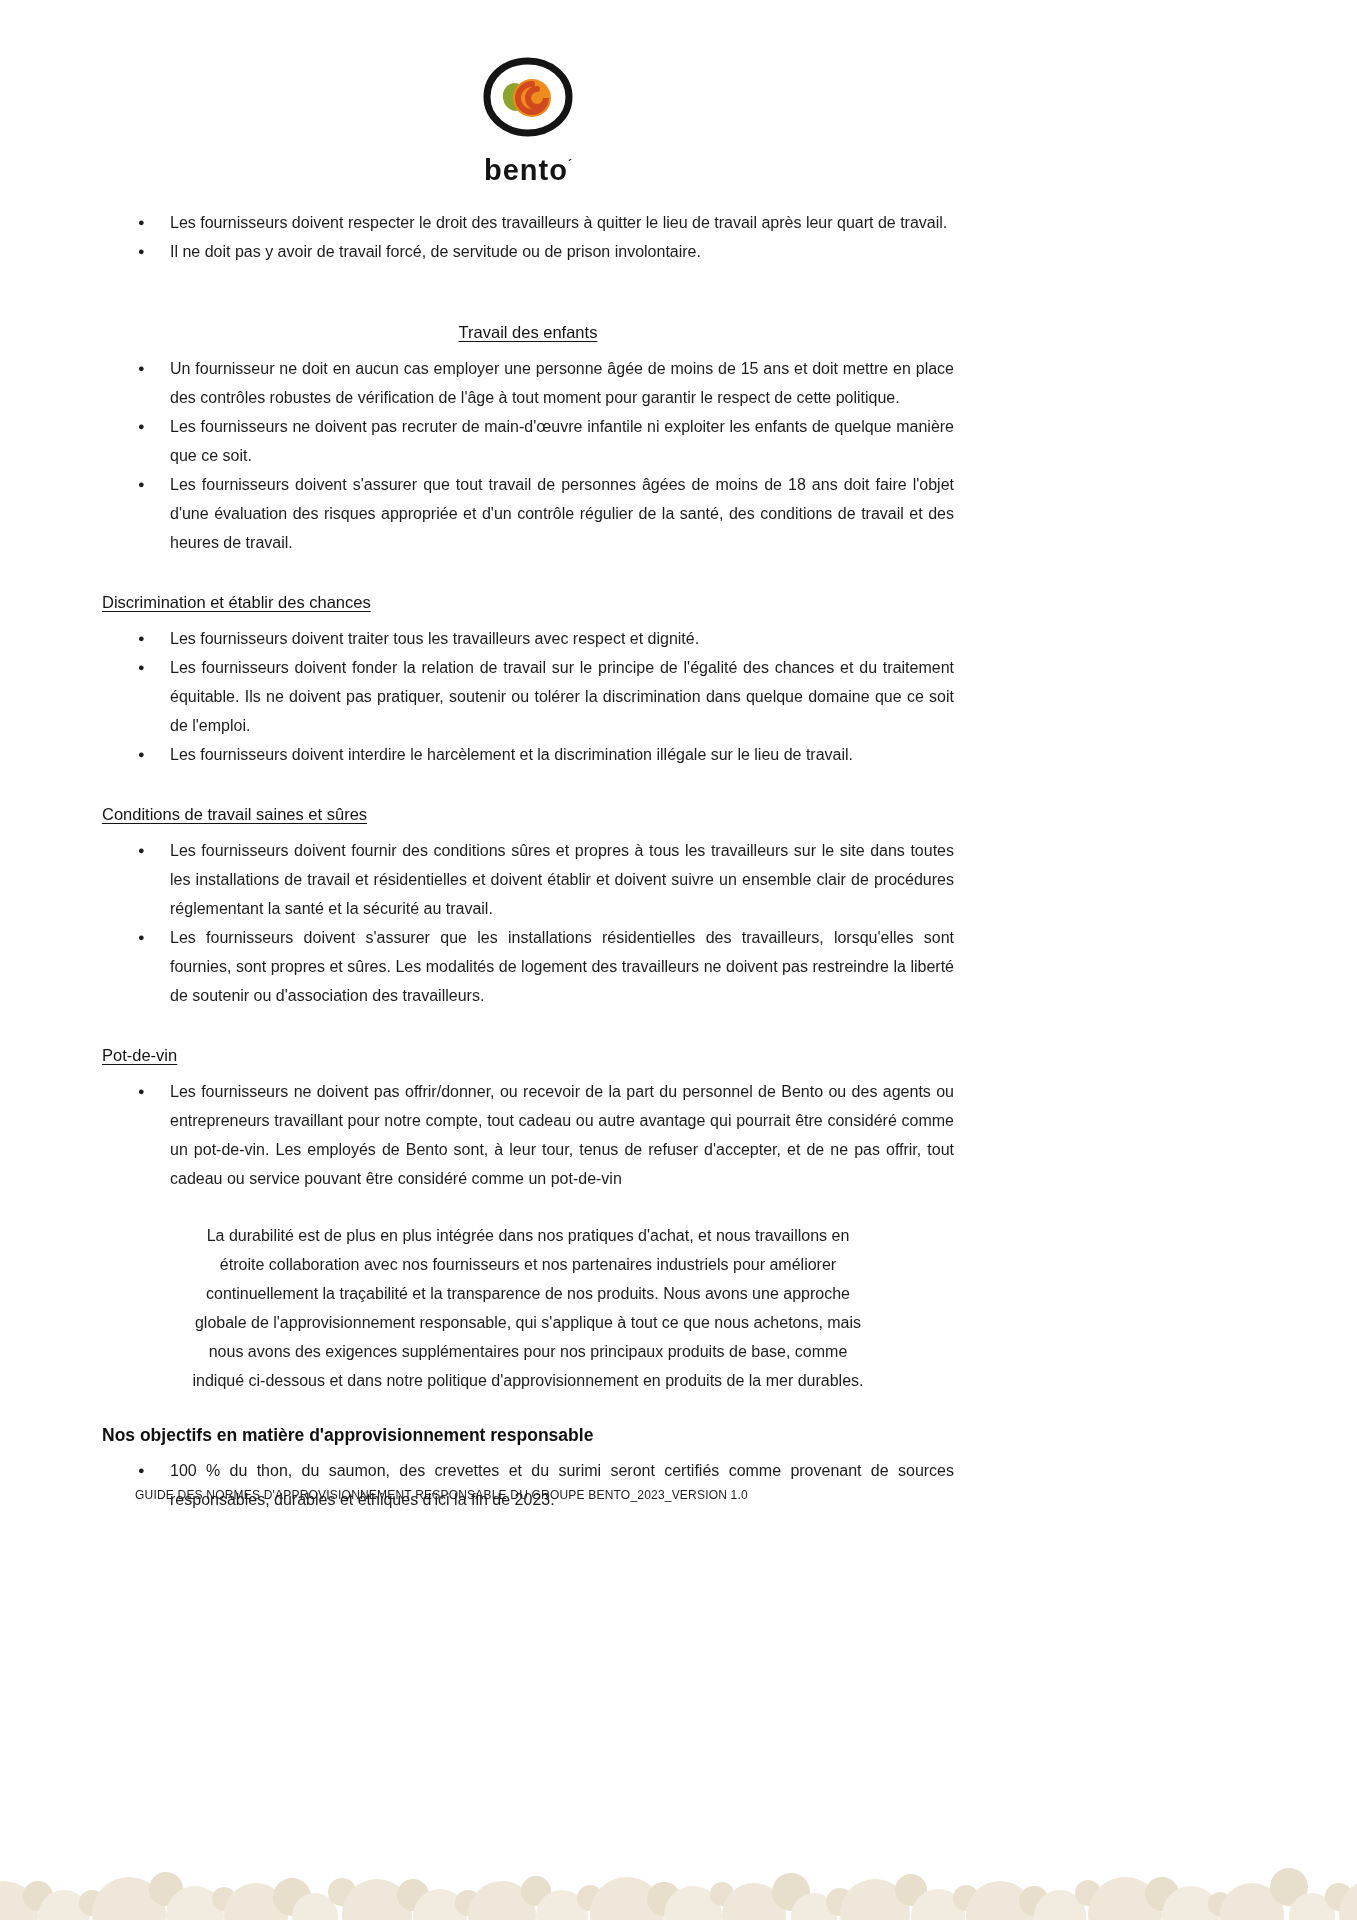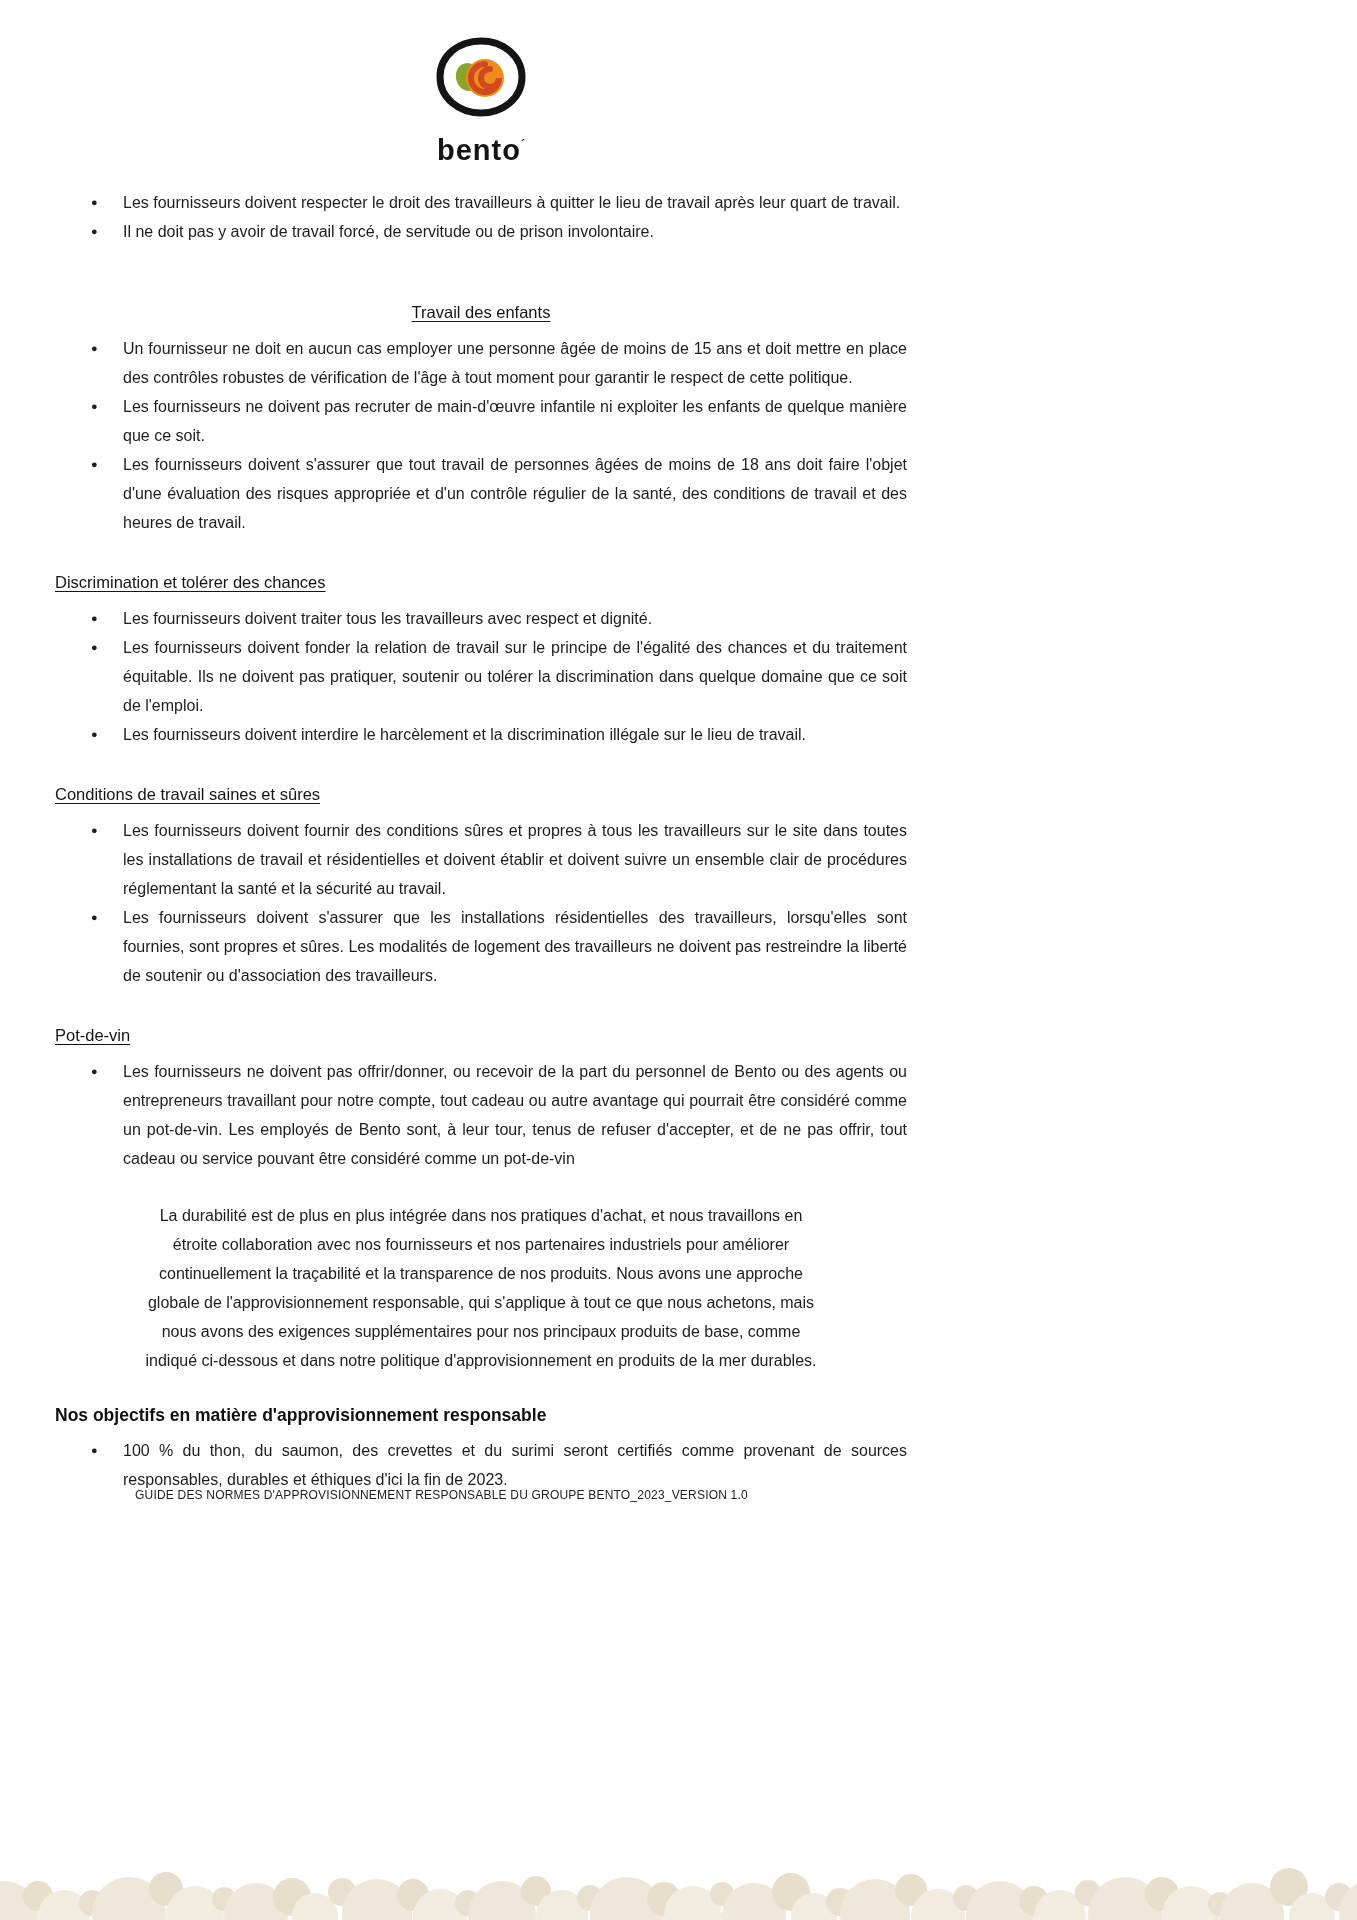--- a/index.html
+++ b/index.html
@@ -7,23 +7,23 @@
   .page {
     position: relative;
     width: 1357px;
     height: 1920px;
     background: #ffffff;
     overflow: hidden;
     font-family: "Liberation Sans", sans-serif;
     color: #1d1d1d;
   }
   .content {
-    margin-left: 55px;
+    margin-left: 102px;
     width: 852px;
-    padding-top: 36px;
+    padding-top: 56px;
     font-size: 16px;
     line-height: 29px;
   }
   
   .logo { text-align: center; margin-bottom: 22px; }
   .logo svg { display: inline-block; }
   .brand {
     margin-top: 2px;
     font-size: 29px;
     line-height: 32px;
@@ -124,21 +124,21 @@
     <section>
       <h3 class="section-heading gap-lg">Travail des enfants</h3>
       <ul class="bullets">
         <li>Un fournisseur ne doit en aucun cas employer une personne âgée de moins de 15 ans et doit mettre en place des contrôles robustes de vérification de l'âge à tout moment pour garantir le respect de cette politique.</li>
         <li>Les fournisseurs ne doivent pas recruter de main-d'œuvre infantile ni exploiter les enfants de quelque manière que ce soit.</li>
         <li>Les fournisseurs doivent s'assurer que tout travail de personnes âgées de moins de 18 ans doit faire l'objet d'une évaluation des risques appropriée et d'un contrôle régulier de la santé, des conditions de travail et des heures de travail.</li>
       </ul>
     </section>
 
     <section>
-      <h3 class="section-heading">Discrimination et tolérer des chances</h3>
+      <h3 class="section-heading">Discrimination et établir des chances</h3>
       <ul class="bullets">
         <li>Les fournisseurs doivent traiter tous les travailleurs avec respect et dignité.</li>
         <li>Les fournisseurs doivent fonder la relation de travail sur le principe de l'égalité des chances et du traitement équitable. Ils ne doivent pas pratiquer, soutenir ou tolérer la discrimination dans quelque domaine que ce soit de l'emploi.</li>
         <li>Les fournisseurs doivent interdire le harcèlement et la discrimination illégale sur le lieu de travail.</li>
       </ul>
     </section>
 
     <section>
       <h3 class="section-heading">Conditions de travail saines et sûres</h3>
       <ul class="bullets">

